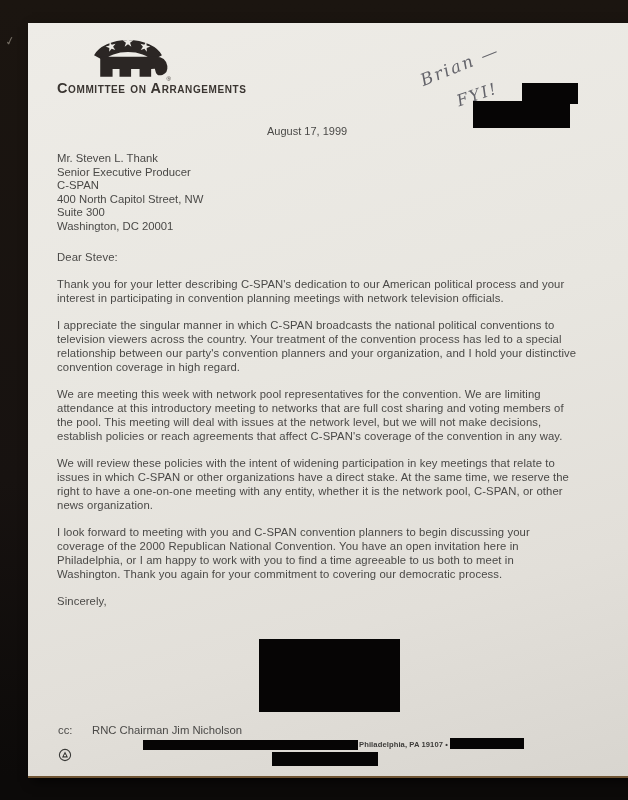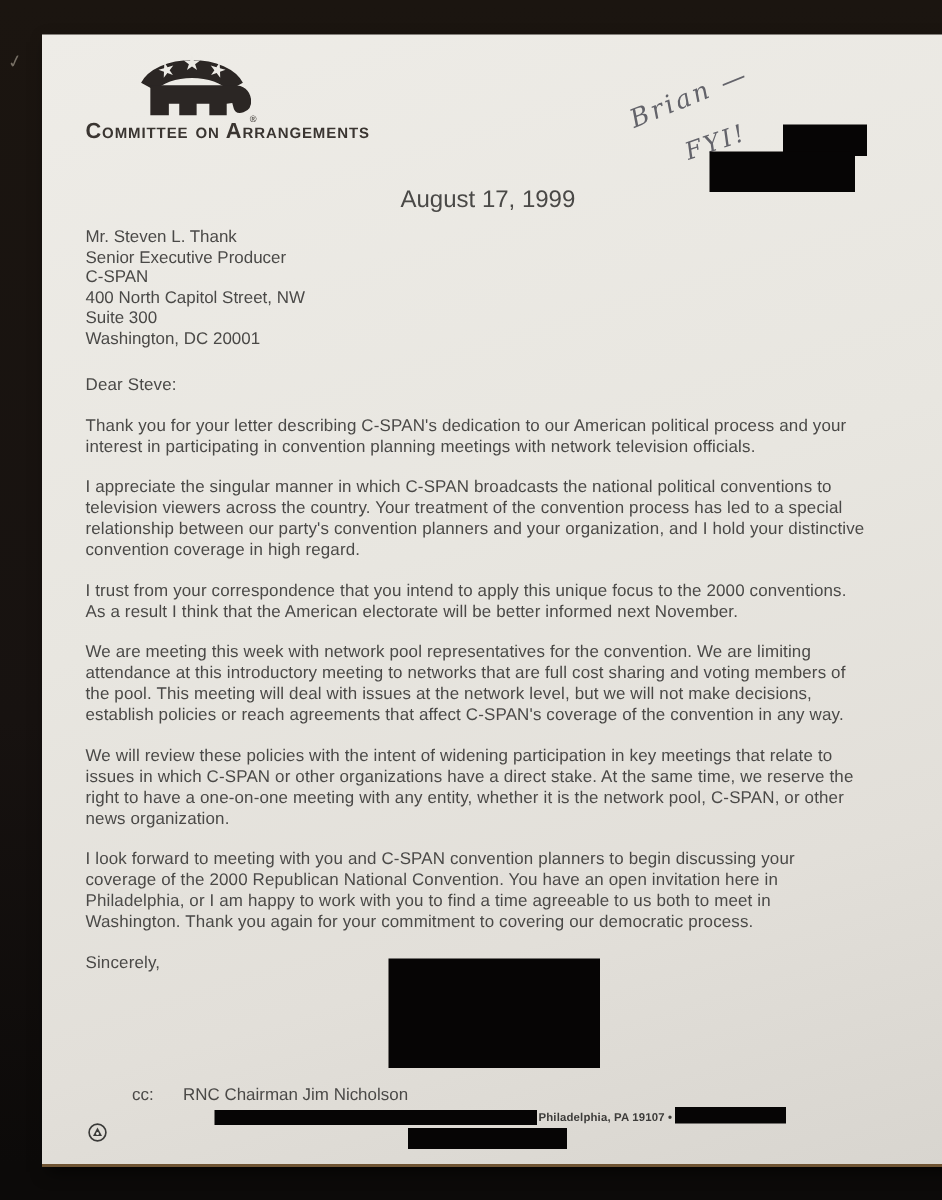--- a/index.html
+++ b/index.html
@@ -46,29 +46,29 @@
   .hw2{left:428px;top:62px;font-size:16px;transform:rotate(-19deg);letter-spacing:2px;}
   
   .redact{position:absolute;background:#060505;}
   .r-top-a{left:494px;top:60px;width:56px;height:21px;}
   .r-top-b{left:445px;top:78px;width:97px;height:27px;}
   .r-sign{left:231px;top:616px;width:141px;height:73px;}
   .r-foot-1{left:115px;top:717px;width:215px;height:10px;}
   .r-foot-2{left:422px;top:715px;width:74px;height:11px;}
   .r-foot-3{left:244px;top:729px;width:106px;height:14px;}
   
-  .date-line{position:absolute;left:239px;top:102px;font-size:16px;}
+  .date-line{position:absolute;left:239px;top:102px;font-size:11px;}
   .address{position:absolute;left:29px;top:129px;font-size:11.3px;line-height:13.6px;}
   .body-col{
     position:absolute;left:29px;top:227px;width:522px;
     font-size:11.3px;line-height:14px;letter-spacing:.1px;
   }
   .body-col p{margin:0 0 13px 0;}
   .closing{margin-left:215px;}
-  .cc-row{position:absolute;left:30px;top:701px;font-size:11.3px;display:flex;margin-left:30px;}
+  .cc-row{position:absolute;left:30px;top:701px;font-size:11.3px;display:flex;}
   .cc-label{width:34px;}
   .footer-text{
     position:absolute;left:331px;top:717px;
     font-size:7.6px;font-weight:bold;color:#3d3c3a;letter-spacing:.1px;
   }
   .recycle{position:absolute;left:30px;top:725px;}
 </style>
 </head>
 <body>
 
@@ -109,21 +109,20 @@
       <div>C-SPAN</div>
       <div>400 North Capitol Street, NW</div>
       <div>Suite 300</div>
       <div>Washington, DC  20001</div>
     </div>
 
     <div class="body-col ink">
       <p>Dear Steve:</p>
       <p>Thank you for your letter describing C-SPAN's dedication to our American political process and your interest in participating in convention planning meetings with network television officials.</p>
       <p>I appreciate the singular manner in which C-SPAN broadcasts the national political conventions to television viewers across the country.  Your treatment of the convention process has led to a special relationship between our party's convention planners and your organization, and I hold your distinctive convention coverage in high regard.</p>
-      <p>I trust from your correspondence that you intend to apply this unique focus to the 2000 conventions.  As a result I think that the American electorate will be better informed next November.</p>
       <p>We are meeting this week with network pool representatives for the convention.  We are limiting attendance at this introductory meeting to networks that are full cost sharing and voting members of the pool.  This meeting will deal with issues at the network level, but we will not make decisions, establish policies or reach agreements that affect C-SPAN's coverage of the convention in any way.</p>
       <p>We will review these policies with the intent of widening participation in key meetings that relate to issues in which C-SPAN or other organizations have a direct stake.  At the same time, we reserve the right to have a one-on-one meeting with any entity, whether it is the network pool, C-SPAN, or other news organization.</p>
       <p>I look forward to meeting with you and C-SPAN convention planners to begin discussing your coverage of the 2000 Republican National Convention.  You have an open invitation here in Philadelphia, or I am happy to work with you to find a time agreeable to us both to meet in Washington.  Thank you again for your commitment to covering our democratic process.</p>
       <p class="closing">Sincerely,</p>
     </div>
 
     <div class="redact r-sign"></div>
 
     <div class="cc-row ink">
       <span class="cc-label">cc:</span>

